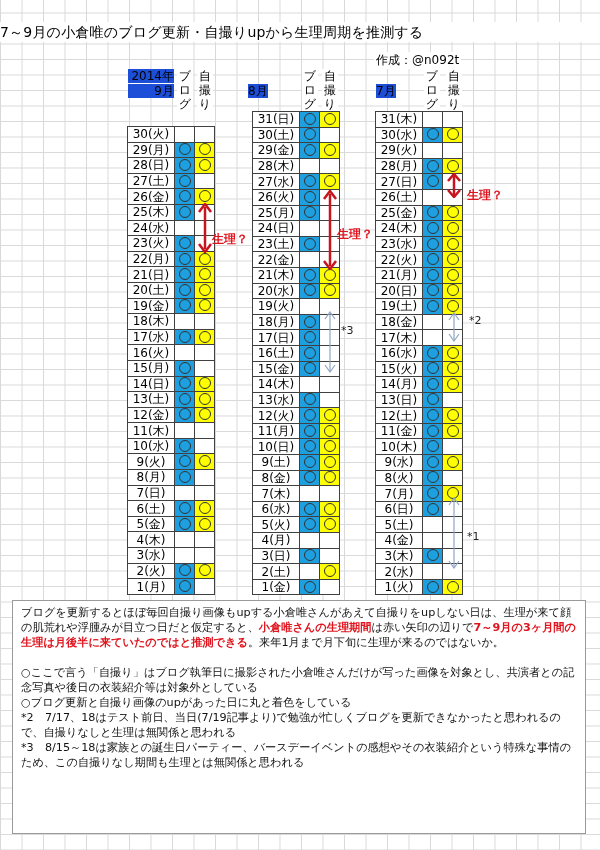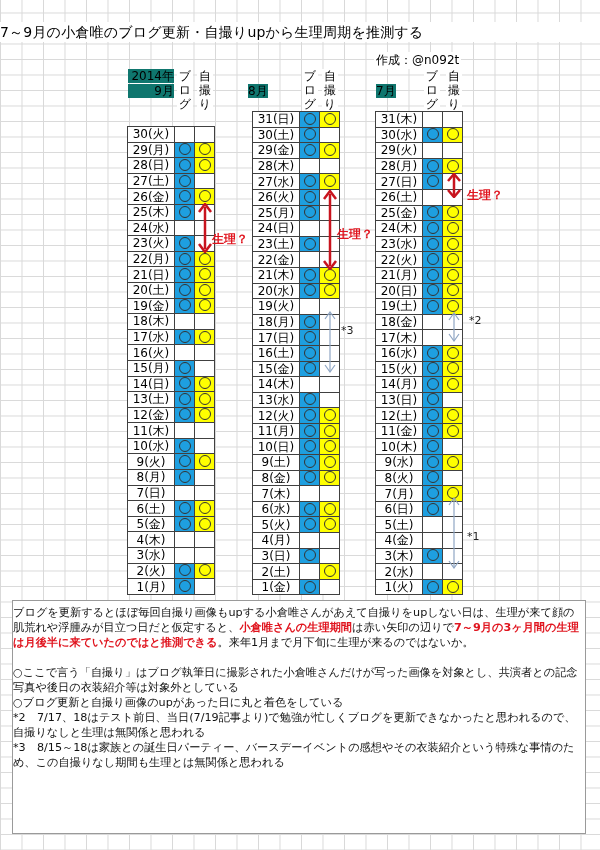--- a/index.html
+++ b/index.html
@@ -17,21 +17,21 @@
   .title {
     position: absolute; left: 0; top: 22px; width: 600px; text-align: left;
     font-size: 14px; letter-spacing: 0.2px; background: #fff;
     height: 20px; line-height: 20px;
   }
   .author {
     position: absolute; left: 374px; top: 52px; font-size: 12px; background:#fff; padding: 0 2px;
   }
   .hdr { position: absolute; font-size: 12px; line-height: 14px; text-align: center; background: #fff; }
   .vert { width: 16px; }
-  .month-label { position: absolute; font-size: 12px; line-height: 14px; background:#0f766e; text-align:right; }
+  .month-label { position: absolute; font-size: 12px; line-height: 14px; background:#1d4ed8; text-align:right; }
 
   .cal { position: absolute; border-collapse: collapse; background: #fff; }
   .cal td { border: 1px solid #404040; padding: 0; height: 14.6px; font-size: 12px; line-height: 14px; }
   .cal td.date { width: 46px; text-align: center; }
   .cal td.mark { width: 19px; text-align: center; }
   .cal td.blue { background: #1e9fe0; }
   .cal td.yellow { background: #ffff00; }
   .circle {
     display: inline-block; width: 10px; height: 10px; border-radius: 50%;
     border: 1px solid #333; vertical-align: middle; margin-top: -2px;
@@ -40,21 +40,21 @@
   .arrow { position: absolute; width: 14px; }
   .arrow svg { display: block; }
   .period-label {
     position: absolute; color: #e0141e; font-size: 12px; font-weight: bold; background: transparent; margin-top: 8px;
   }
   .note-ref { position: absolute; font-size: 11px; color: #222; }
 
   .notes {
     position: absolute; left: 12px; top: 600px; width: 574px; height: 234px;
     border: 1px solid #9a9a9a; background: #fff; box-sizing: border-box;
-    padding: 4px 0; font-size: 11.2px; line-height: 15px; color: #111;
+    padding: 4px 8px; font-size: 11.2px; line-height: 15px; color: #111;
   }
   .notes p { margin: 0; }
   .notes .red { color: #e0141e; font-weight: bold; }
   .notes .gap { height: 15px; }
 </style>
 </head>
 <body>
 
 <div class="title">7～9月の小倉唯のブログ更新・自撮りupから生理周期を推測する</div>
 <div class="author">作成：@n092t</div>

